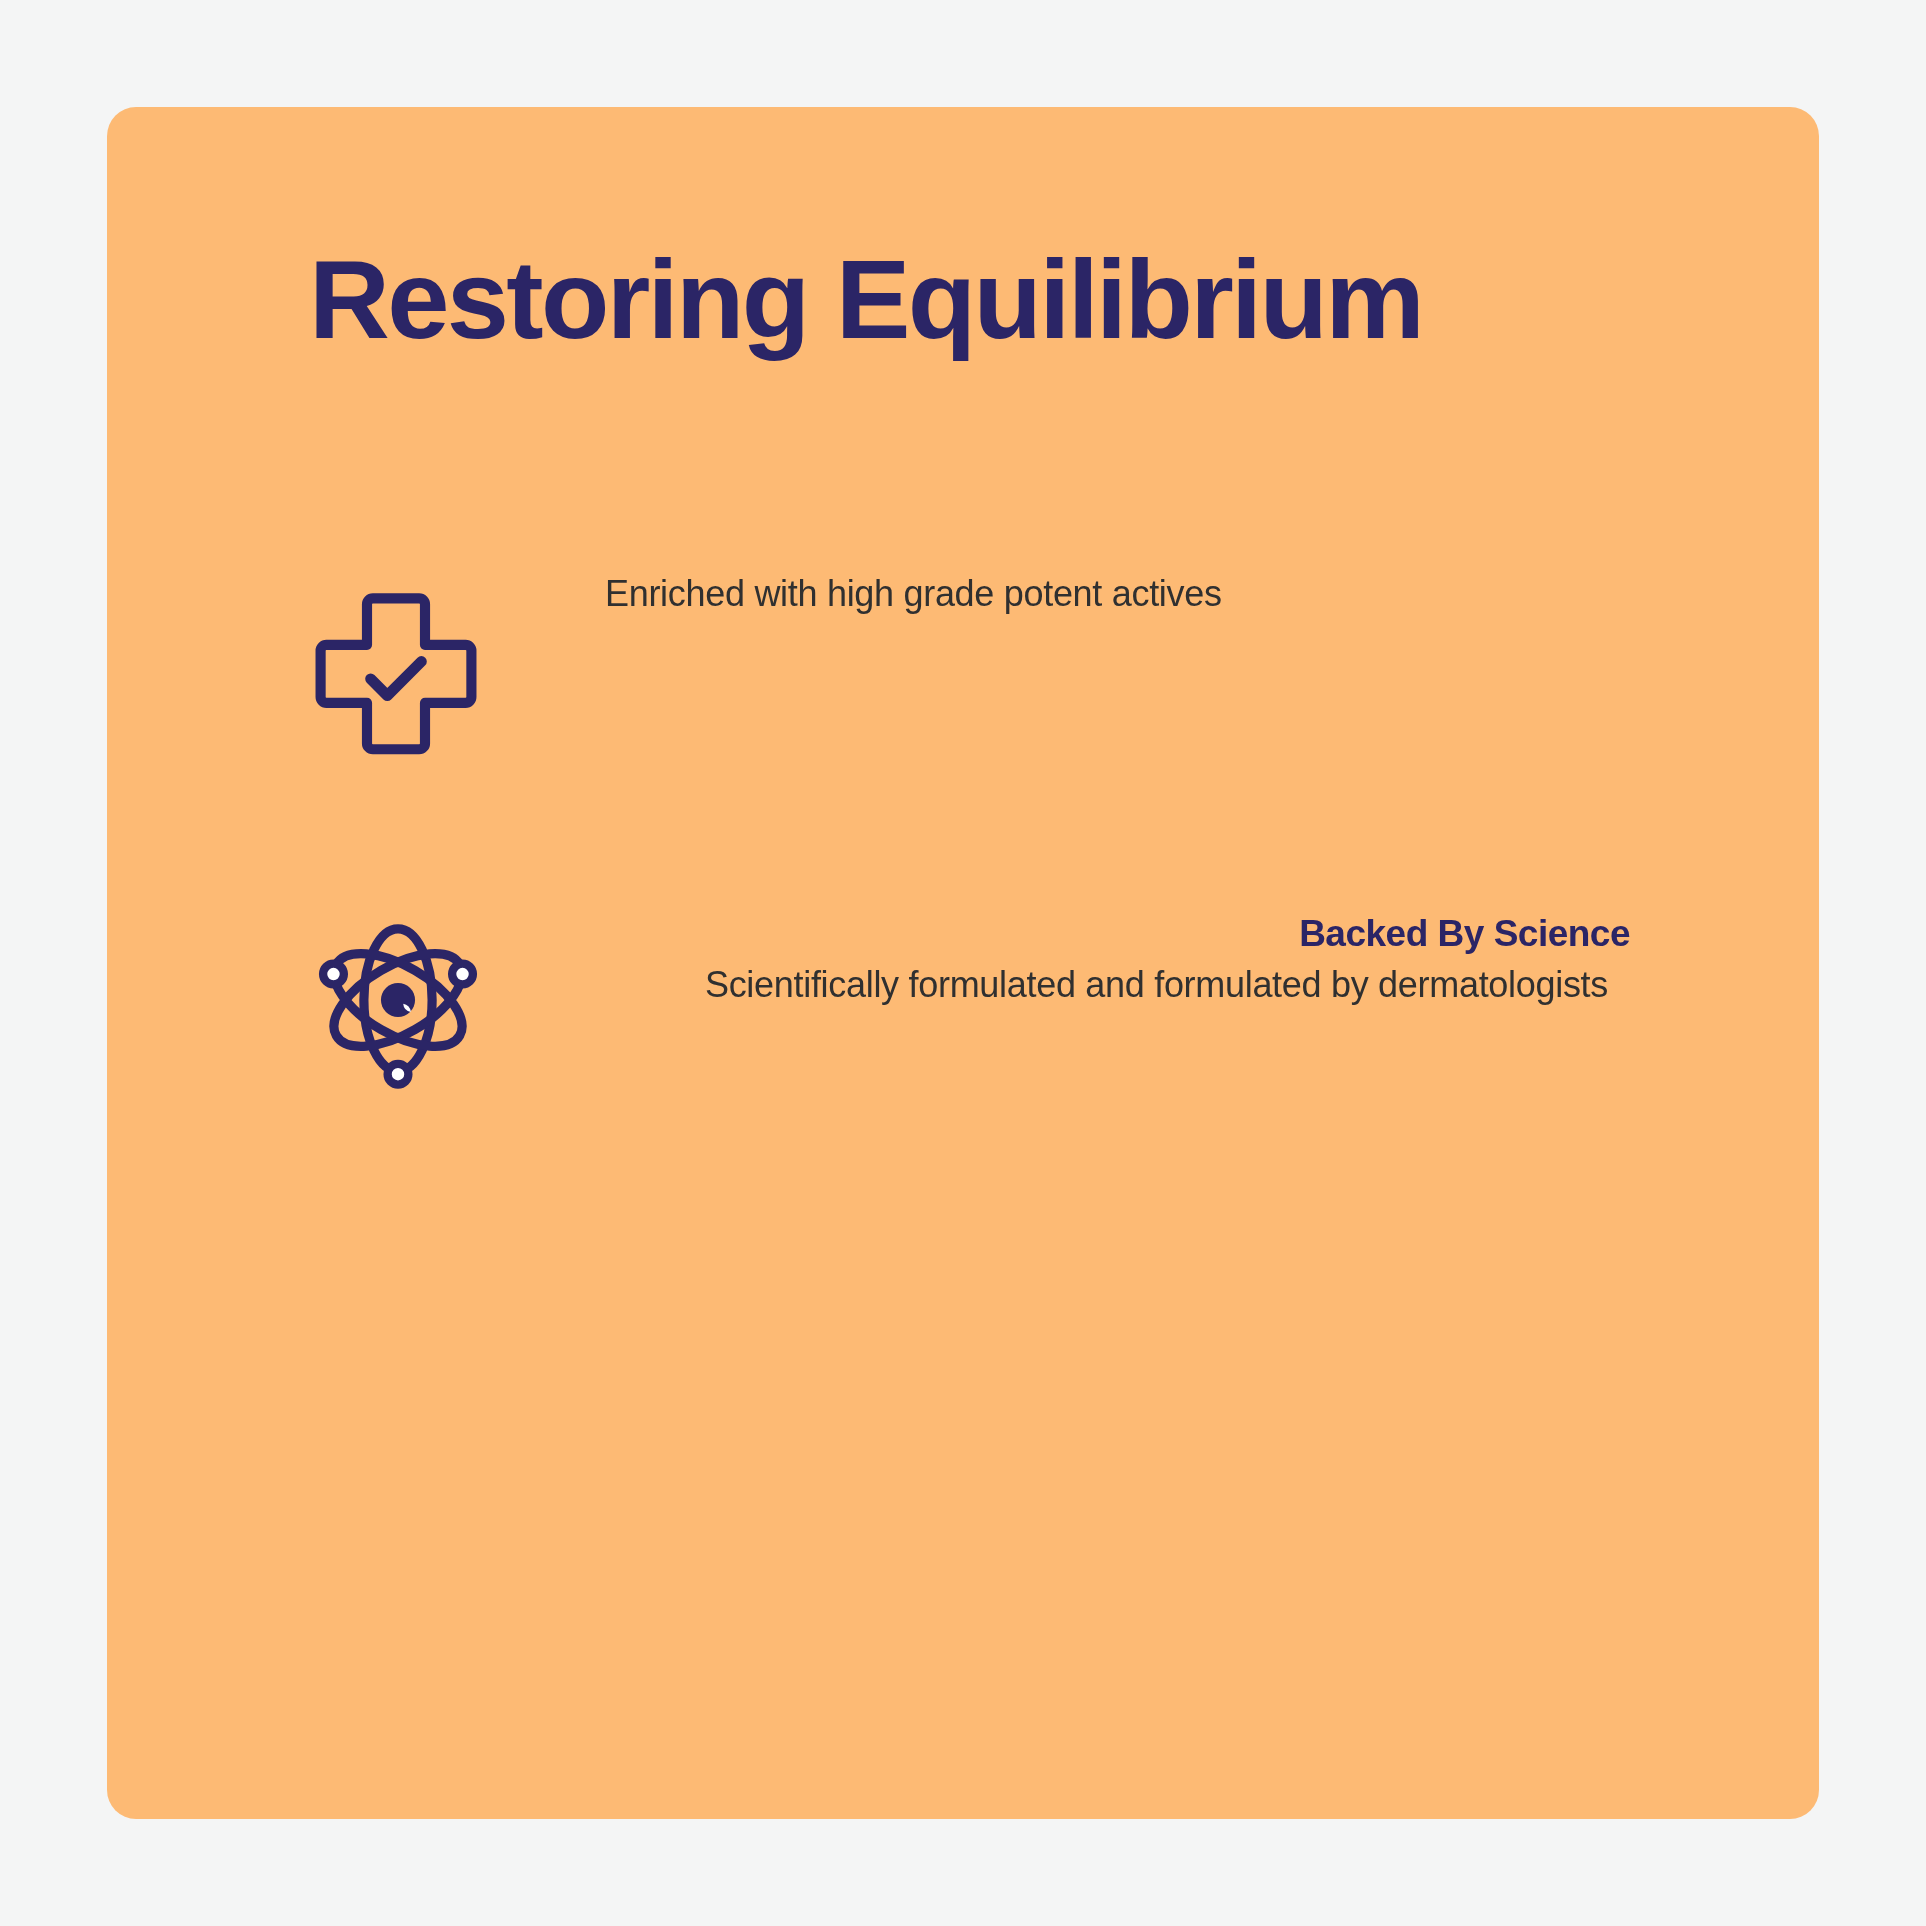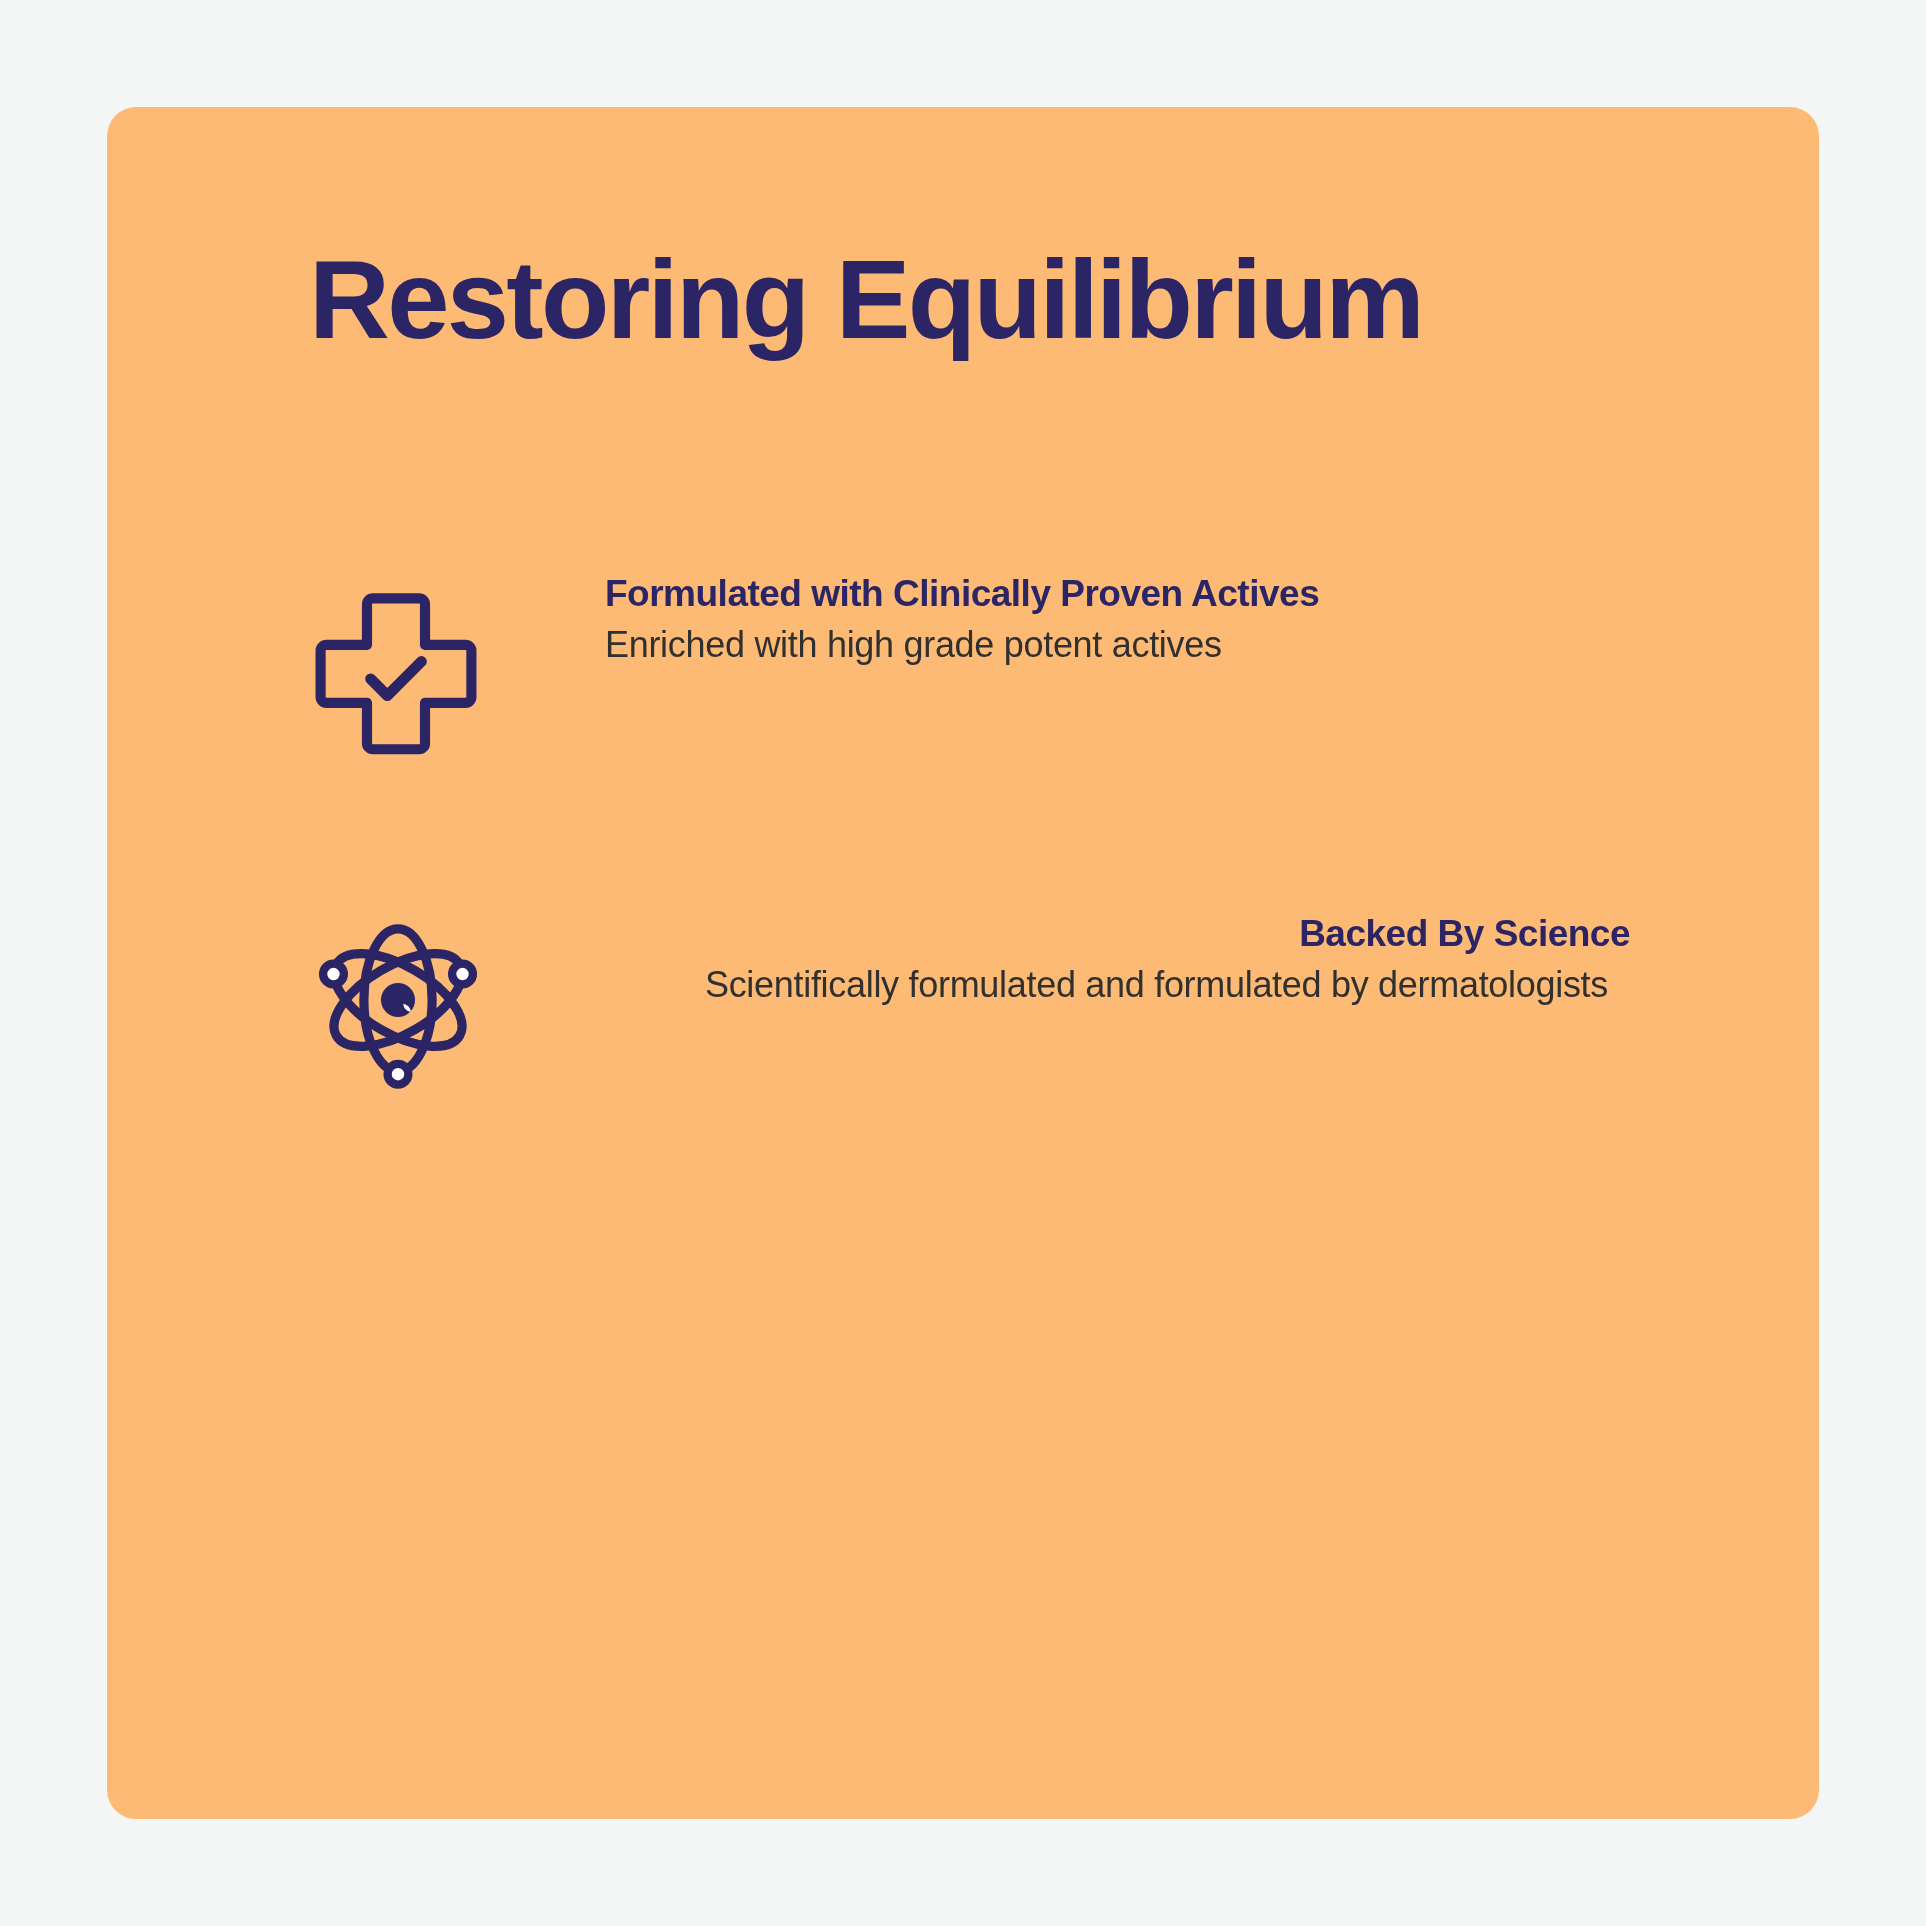--- a/index.html
+++ b/index.html
@@ -101,21 +101,20 @@
     <div class="features">
 
       <div class="feature-row r1">
         <div class="feature-icon">
           <svg width="174" height="174" viewBox="0 0 120 120" fill="none" aria-hidden="true">
             <path d="M44 12 h32 a4 4 0 0 1 4 4 v28 h28 a4 4 0 0 1 4 4 v32 a4 4 0 0 1 -4 4 h-28 v28 a4 4 0 0 1 -4 4 h-32 a4 4 0 0 1 -4 -4 v-28 h-28 a4 4 0 0 1 -4 -4 v-32 a4 4 0 0 1 4 -4 h28 v-28 a4 4 0 0 1 4 -4 z" stroke="#2b2566" stroke-width="7" stroke-linejoin="round"></path>
             <path d="M42.5 67.5 L54 79 L77.5 55.5" stroke="#2b2566" stroke-width="7.5" stroke-linecap="round" stroke-linejoin="round"></path>
           </svg>
         </div>
         <div class="feature-text">
-          <p class="feature-title">Formulated with Clinically Proven Actives</p>
           <p class="feature-desc">Enriched with high grade potent actives</p>
         </div>
       </div>
 
       <div class="feature-row r2">
         <div class="feature-icon">
           <svg width="178" height="178" viewBox="0 0 120 120" fill="none" aria-hidden="true">
             <g stroke="#2b2566" stroke-width="6.2" fill="none">
               <ellipse cx="60" cy="60" rx="23" ry="48"></ellipse>
               <ellipse cx="60" cy="60" rx="23" ry="48" transform="rotate(60 60 60)"></ellipse>

